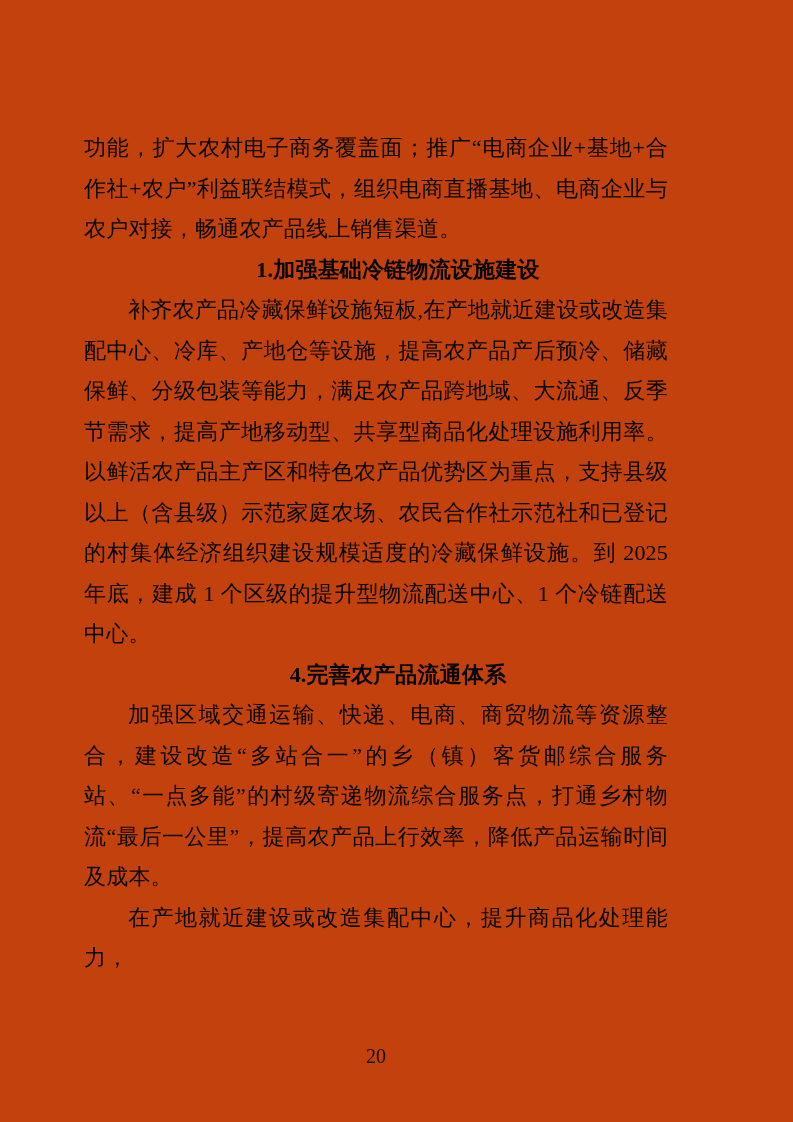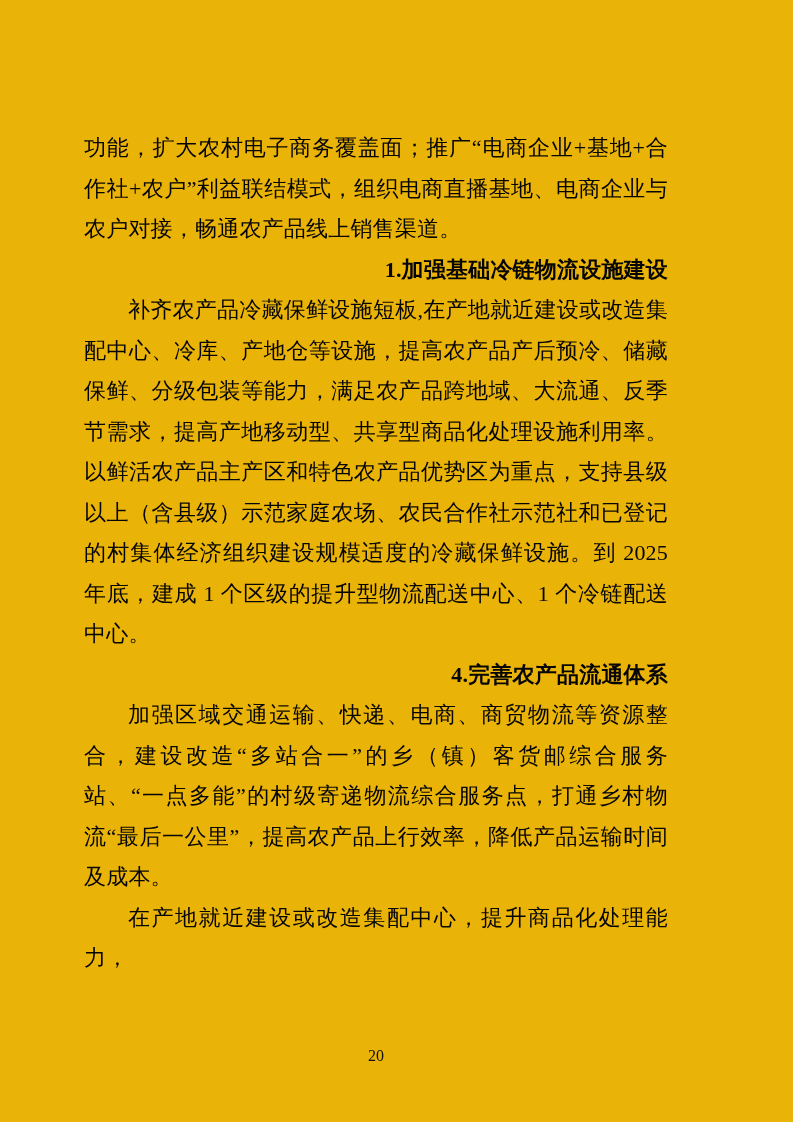--- a/index.html
+++ b/index.html
@@ -5,21 +5,21 @@
   html, body {
     margin: 0;
     padding: 0;
     background: #e8e8e8;
   }
   .page {
     position: relative;
     width: 793px;
     height: 1122px;
     margin: 0 auto;
-    background: #eab308;
+    background: #c2410c;
     overflow: hidden;
     font-family: "Liberation Serif", "DejaVu Serif", serif;
     color: #050505;
   }
   .doc-body {
     position: absolute;
     left: 84px;
     top: 128px;
     width: 584px;
     font-size: 22px;
@@ -36,29 +36,29 @@
   .para.continuation {
     text-indent: 0;
   }
   .heading {
     margin: 0;
     padding: 0;
     font-size: 22px;
     line-height: 40.5px;
     font-weight: bold;
     text-indent: 2em;
-    text-align: right;
+    text-align: center;
   }
   .page-number {
     position: absolute;
     left: 84px;
     top: 1046px;
     width: 584px;
     text-align: center;
-    font-size: 16px;
+    font-size: 20px;
     line-height: 20px;
     color: #111111;
   }
 </style>
 </head>
 <body>
 
 <div class="page">
   <div class="doc-body">
     <p class="para continuation">功能，扩大农村电子商务覆盖面；推广“电商企业+基地+合作社+农户”利益联结模式，组织电商直播基地、电商企业与农户对接，畅通农产品线上销售渠道。</p>

